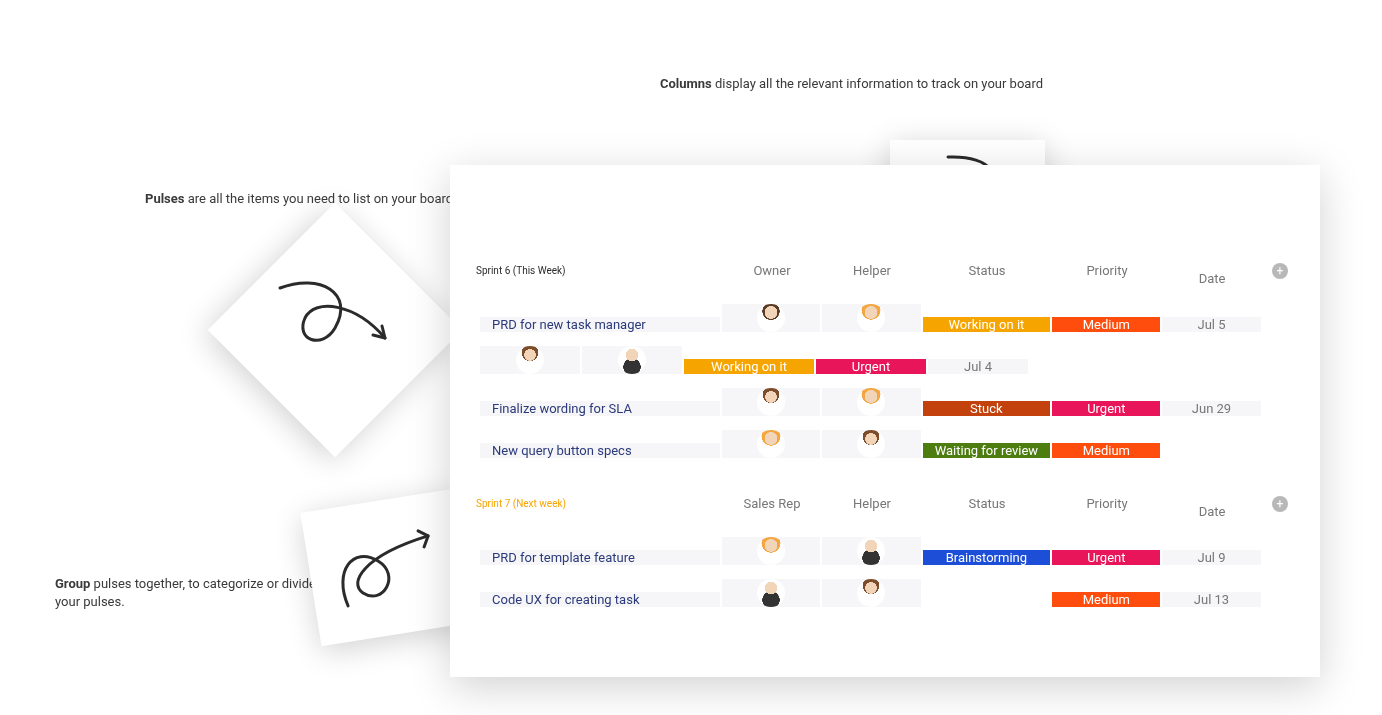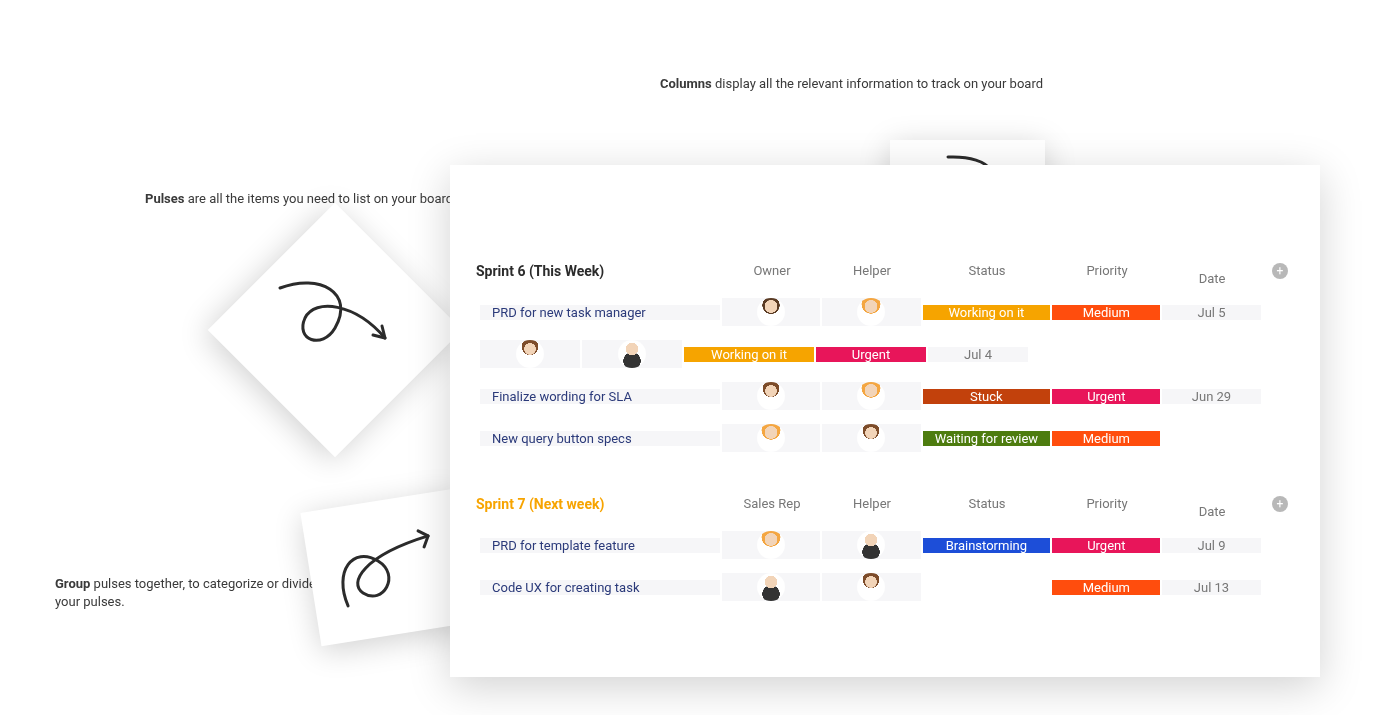--- a/index.html
+++ b/index.html
@@ -18,31 +18,31 @@
   .note-columns{left:890px;top:140px;width:155px;height:100px;}
   .note-pulses{left:245px;top:240px;width:180px;height:180px;transform:rotate(45deg);}
   .note-pulses-inner{transform:rotate(-45deg);}
   .note-group{left:310px;top:500px;width:155px;height:135px;transform:rotate(-9deg);}
   .note-group-inner{transform:rotate(9deg);}
 
   
   .board{position:absolute;left:450px;top:165px;width:870px;background:#fff;box-shadow:0 10px 40px rgba(0,0,0,.18);padding:90px 22px 40px 22px;}
   .group{margin-bottom:30px;}
   .ghead{display:flex;align-items:center;font-size:14px;padding-bottom:6px;}
-  .gtitle{width:250px;font-weight:700;font-size:14px;padding-left:4px;}
+  .gtitle{width:250px;font-weight:400;font-size:10px;padding-left:4px;}
   .col{text-align:center;color:#777;font-size:13px;}
   .col-person{width:100px;}
   .col-status{width:130px;}
   .col-priority{width:110px;}
   .col-date{width:100px;margin-top:16px;}
   .col-plus{width:36px;text-align:center;}
 
   .plus-btn{width:16px;height:16px;border-radius:50%;background:#b8b8b8;color:#fff;display:inline-flex;align-items:center;justify-content:center;font-size:12px;line-height:1;cursor:pointer;}
 
-  .row{display:flex;align-items:center;height:40px;margin-bottom:2px;}
+  .row{display:flex;align-items:flex-end;height:40px;margin-bottom:2px;}
   .accent{width:6px;flex:0 0 6px;}
   .cell{background:#f6f6f8;display:flex;align-items:center;justify-content:center;margin-left:2px;font-size:13px;}
   .name{width:244px;justify-content:flex-start;padding-left:12px;color:#2b3a7a;background:#f6f6f8;}
   .c-person{width:100px;}
   .c-status{width:130px;color:#fff;font-size:13px;}
   .c-priority{width:110px;color:#fff;font-size:13px;}
   .c-date{width:100px;color:#777;}
   .c-plus{width:36px;}
 
   .avatar{width:28px;height:28px;border-radius:50%;display:inline-block;background:radial-gradient(circle at 50% 32%,#f2d4b8 0 28%,transparent 29%),radial-gradient(circle at 50% 75%,#9aa 0 34%,transparent 35%),#e8e8ec;}

